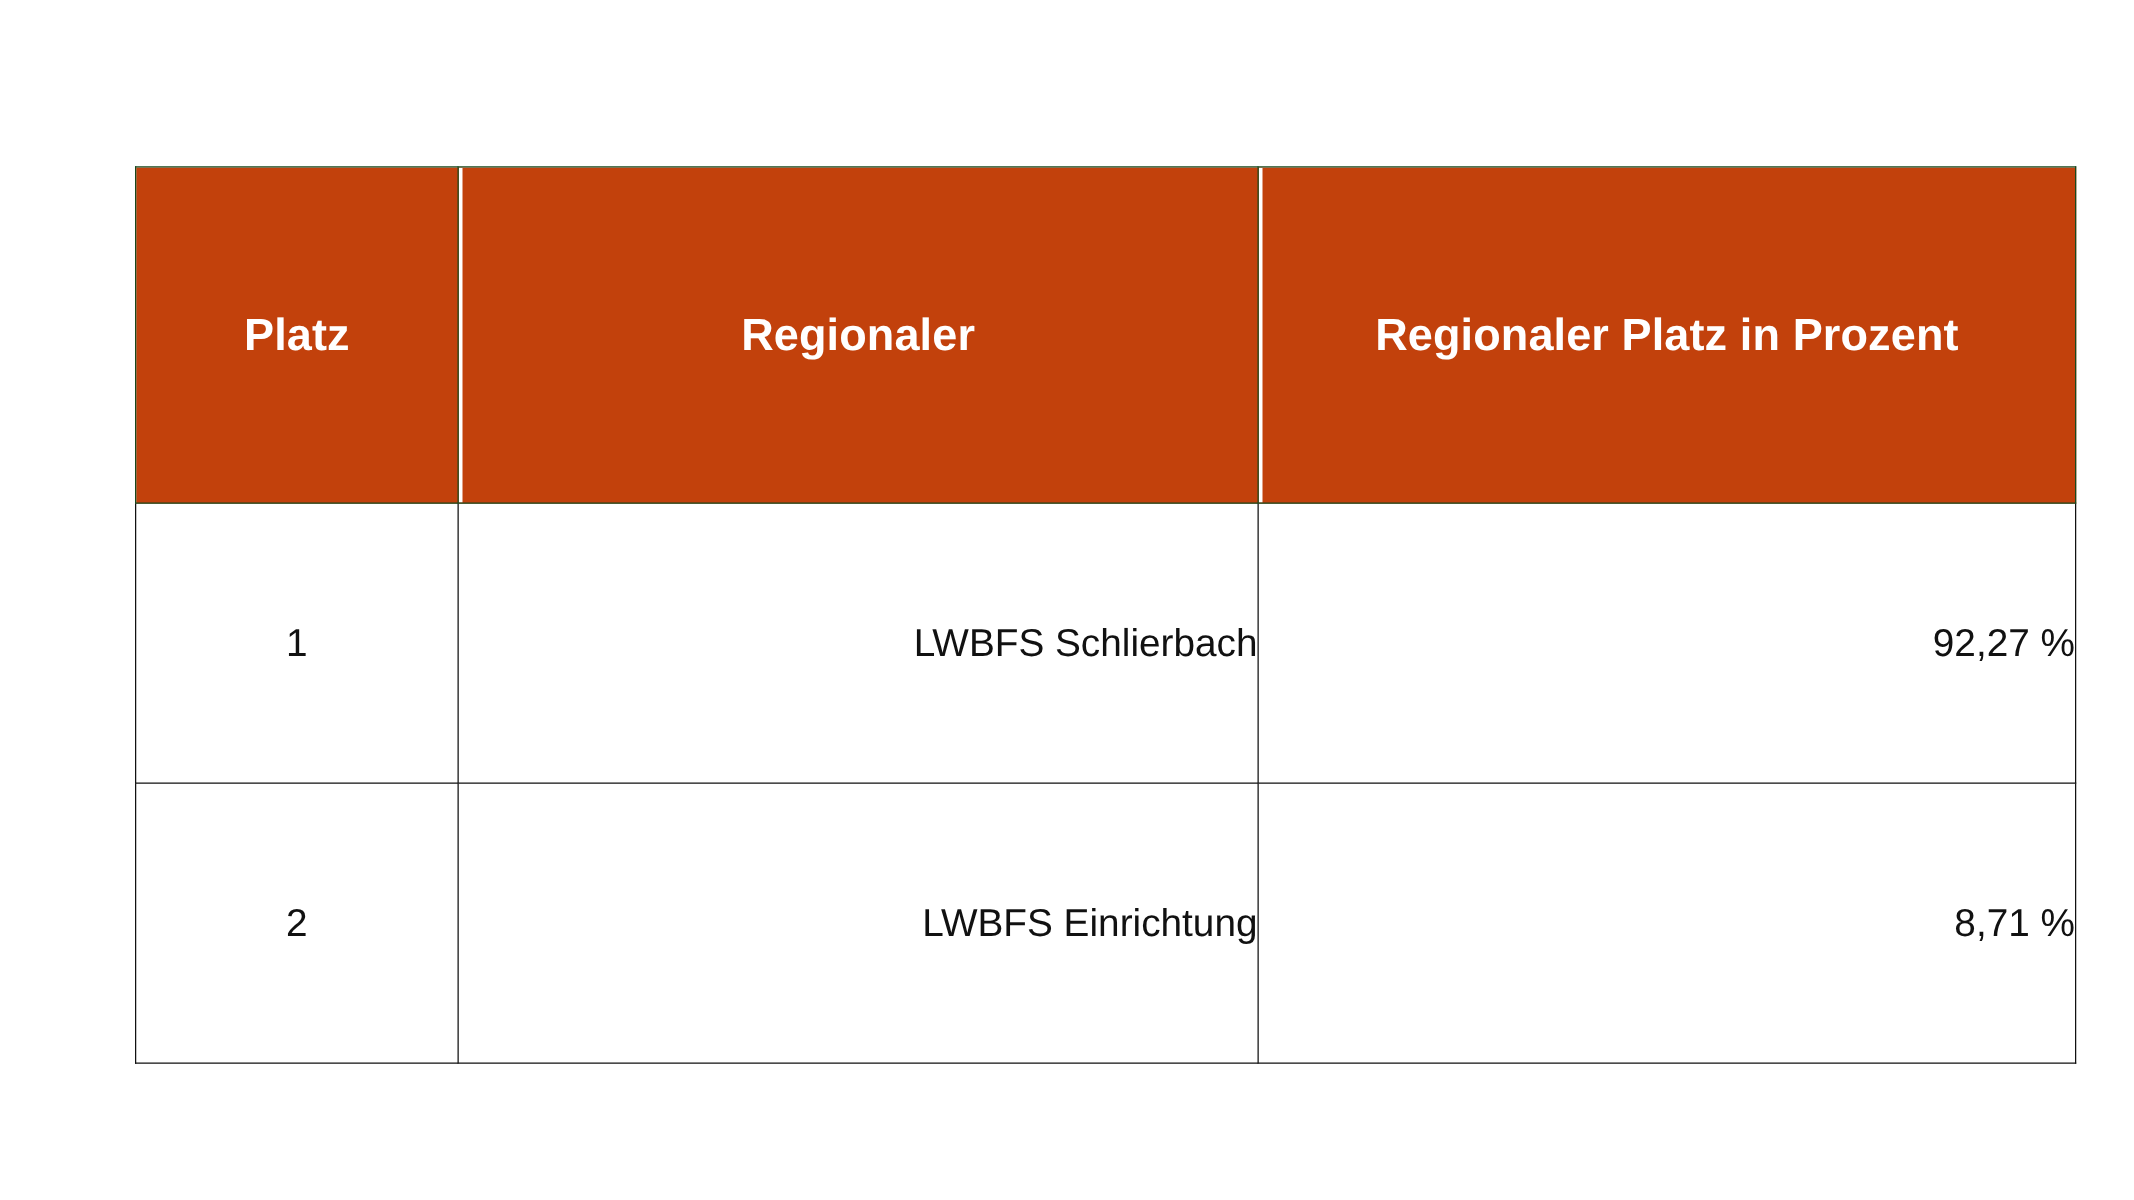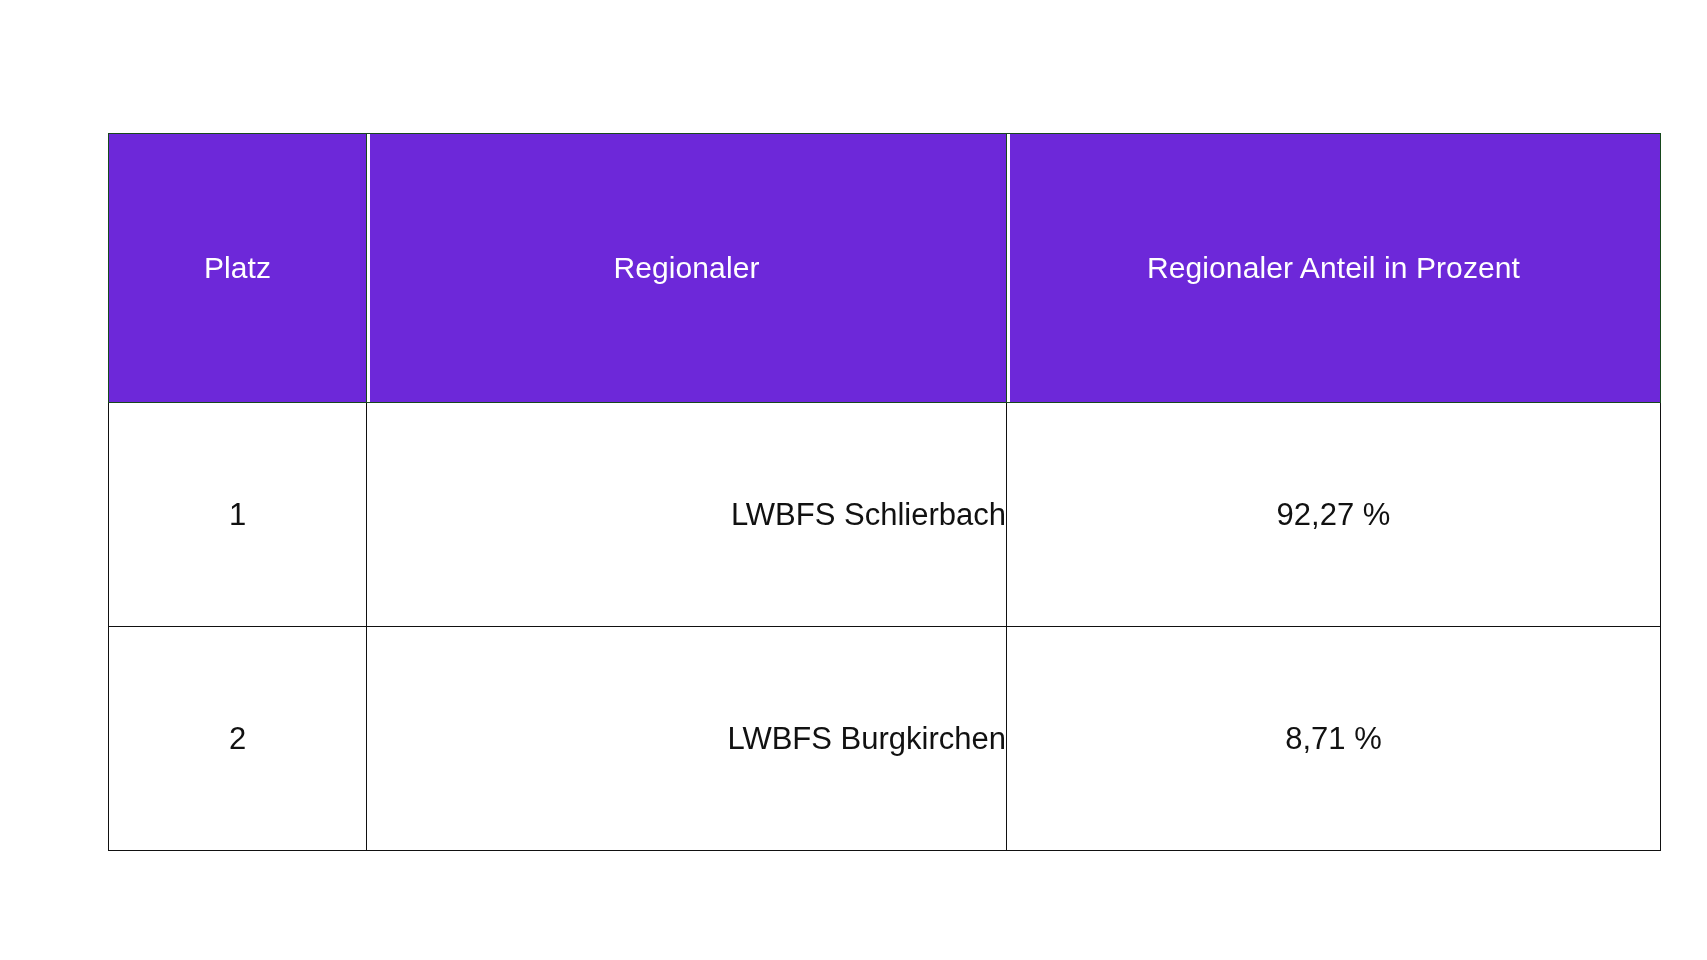--- a/index.html
+++ b/index.html
@@ -40,25 +40,25 @@
   table.ranking col.c-anteil   { width: 654px; }
 
   table.ranking th,
   table.ranking td {
     border: 1px solid #111111;
     padding: 0;
     margin: 0;
   }
 
   table.ranking thead th {
-    background: #6d28d9;
+    background: #c2410c;
     color: #ffffff;
     height: 268px;
-    font-size: 30px;
-    font-weight: normal;
+    font-size: 36px;
+    font-weight: bold;
     letter-spacing: 0.1px;
     vertical-align: middle;
     text-align: center;
     border-color: #17481c;
   }
   
   table.ranking thead th.sep-left {
     box-shadow: inset 3px 0 0 #ffffff;
   }
 
@@ -71,48 +71,48 @@
   }
 
   td.cell-rank {
     text-align: center;
   }
   td.cell-name {
     text-align: right;
     padding-left: 28px;
   }
   td.cell-value {
-    text-align: center;
+    text-align: right;
   }
 </style>
 </head>
 <body>
 
 <div class="page">
   <div class="table-wrap">
     <table class="ranking">
       <colgroup>
         <col class="c-platz">
         <col class="c-einr">
         <col class="c-anteil">
       </colgroup>
       <thead>
         <tr>
           <th>Platz</th>
           <th class="sep-left">Regionaler</th>
-          <th class="sep-left">Regionaler Anteil in Prozent</th>
+          <th class="sep-left">Regionaler Platz in Prozent</th>
         </tr>
       </thead>
       <tbody>
         <tr>
           <td class="cell-rank">1</td>
           <td class="cell-name">LWBFS Schlierbach</td>
           <td class="cell-value">92,27 %</td>
         </tr>
         <tr>
           <td class="cell-rank">2</td>
-          <td class="cell-name">LWBFS Burgkirchen</td>
+          <td class="cell-name">LWBFS Einrichtung</td>
           <td class="cell-value">8,71 %</td>
         </tr>
       </tbody>
     </table>
   </div>
 </div>
 
 </body></html>

